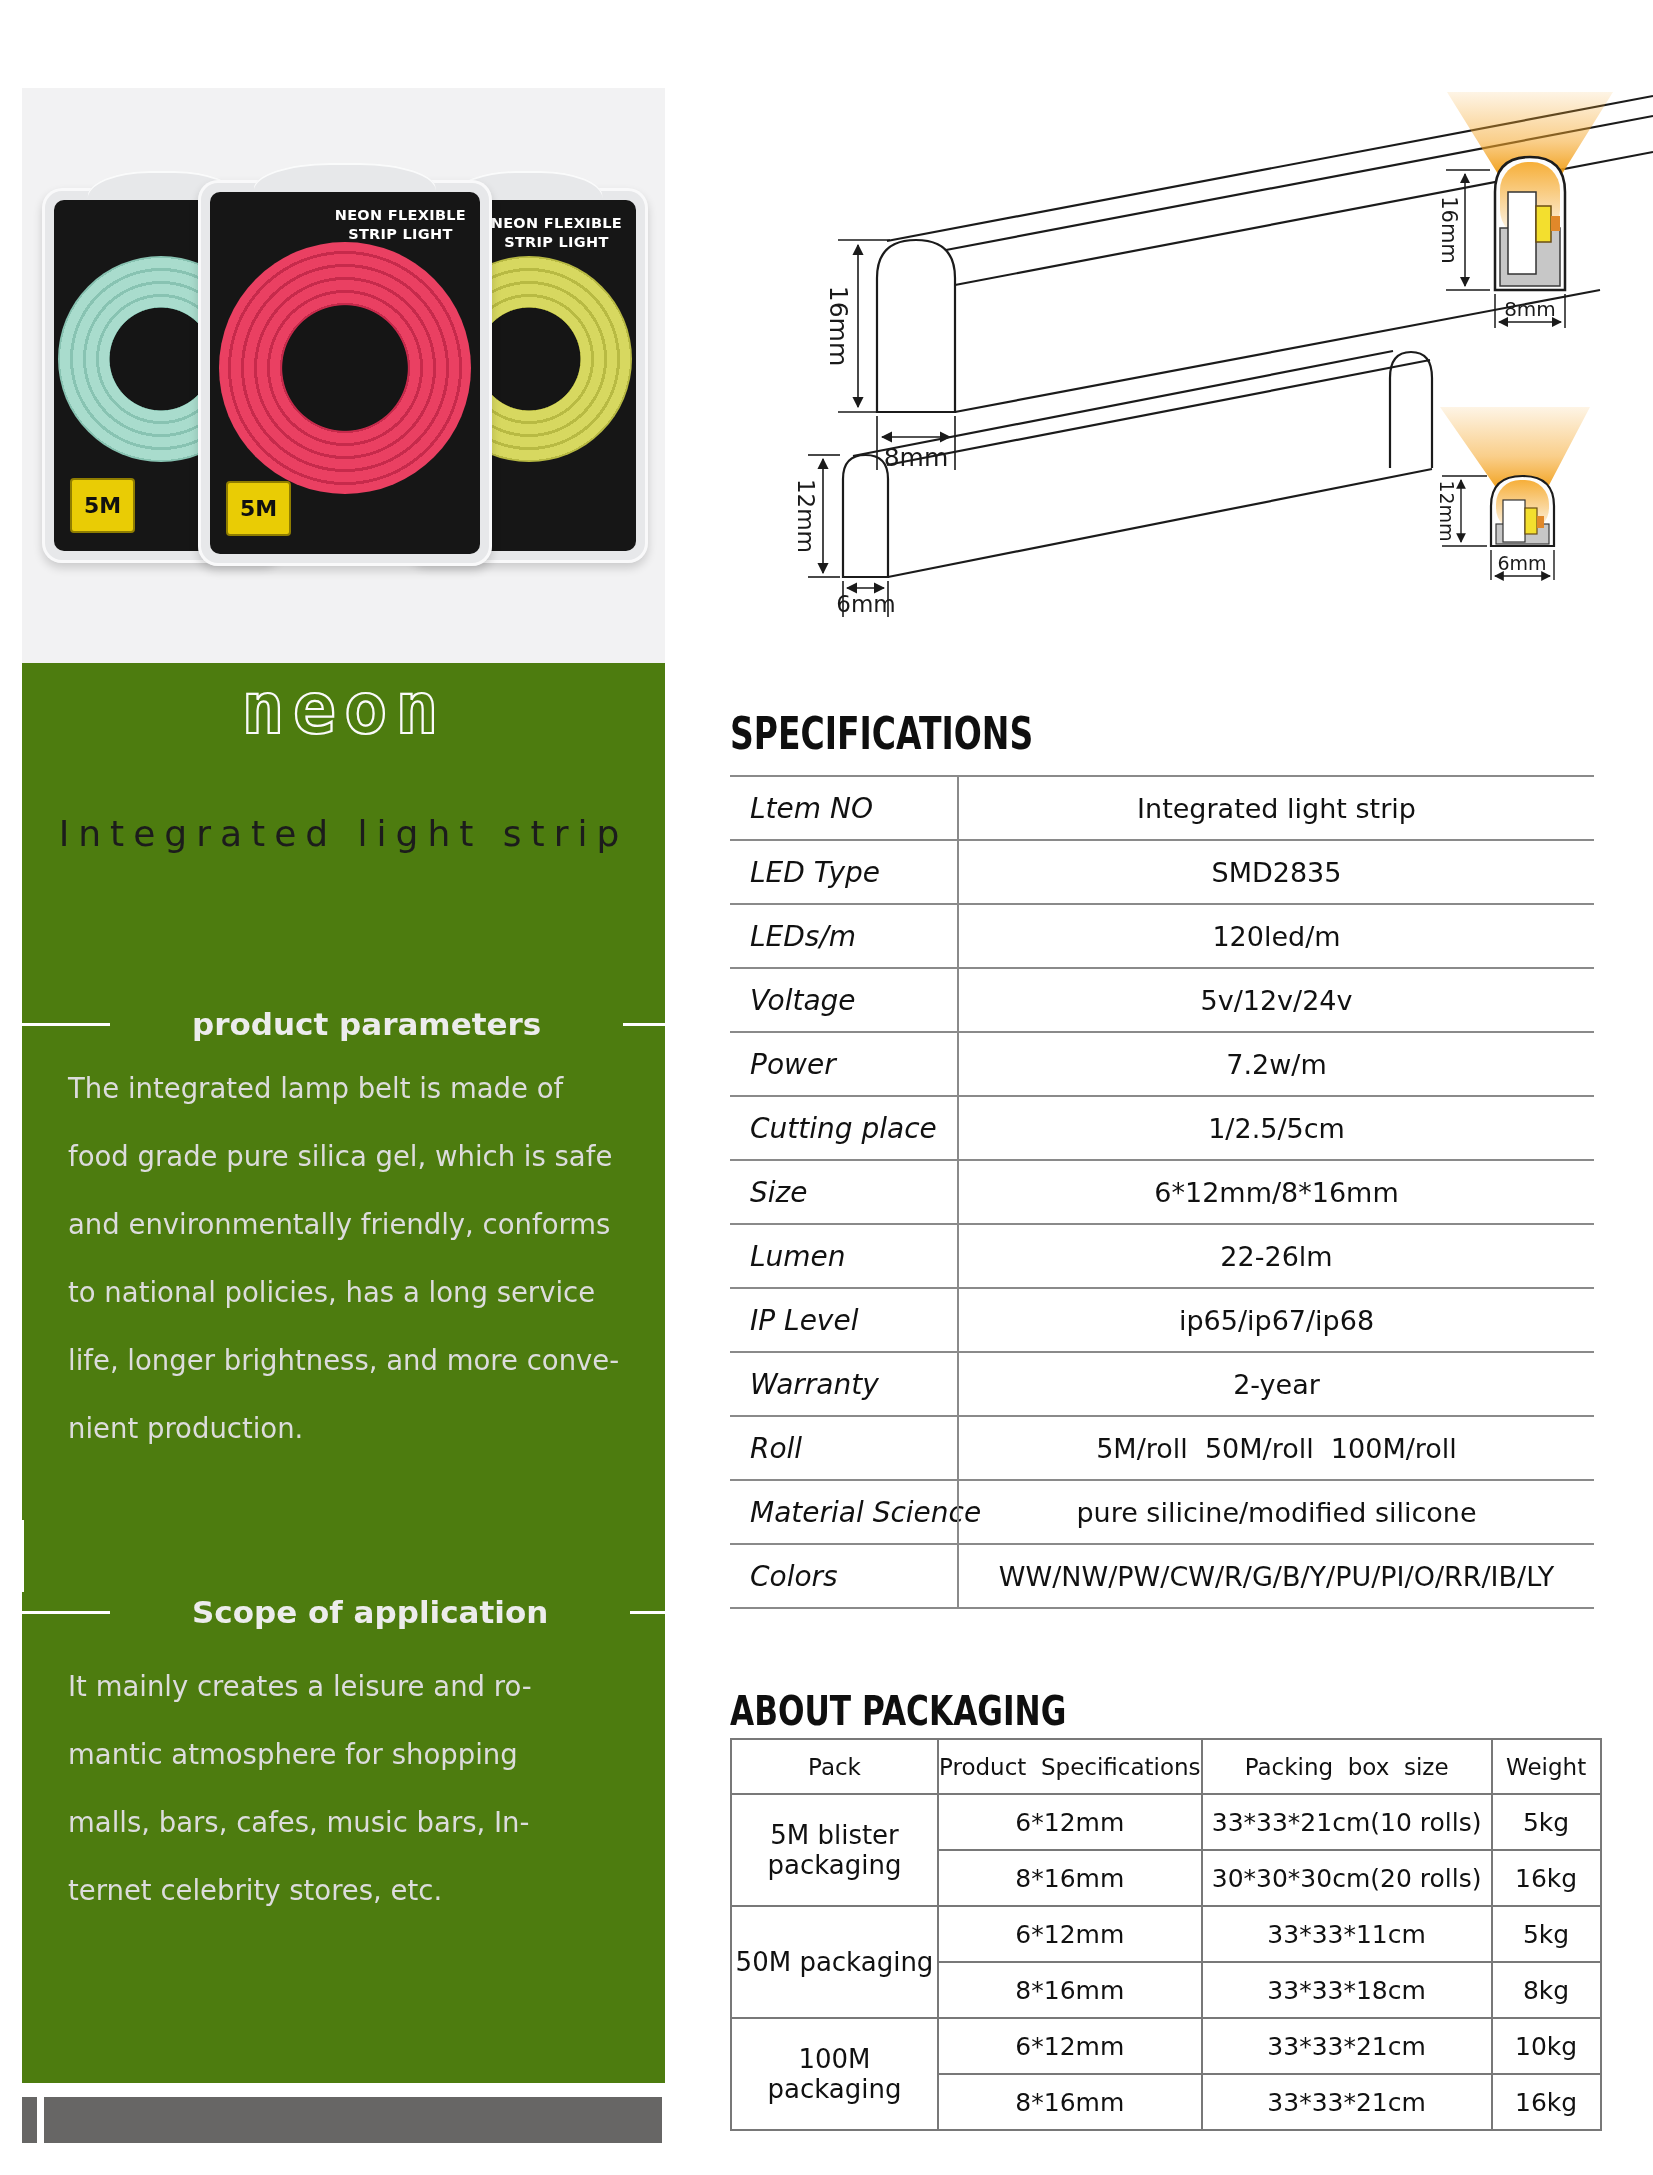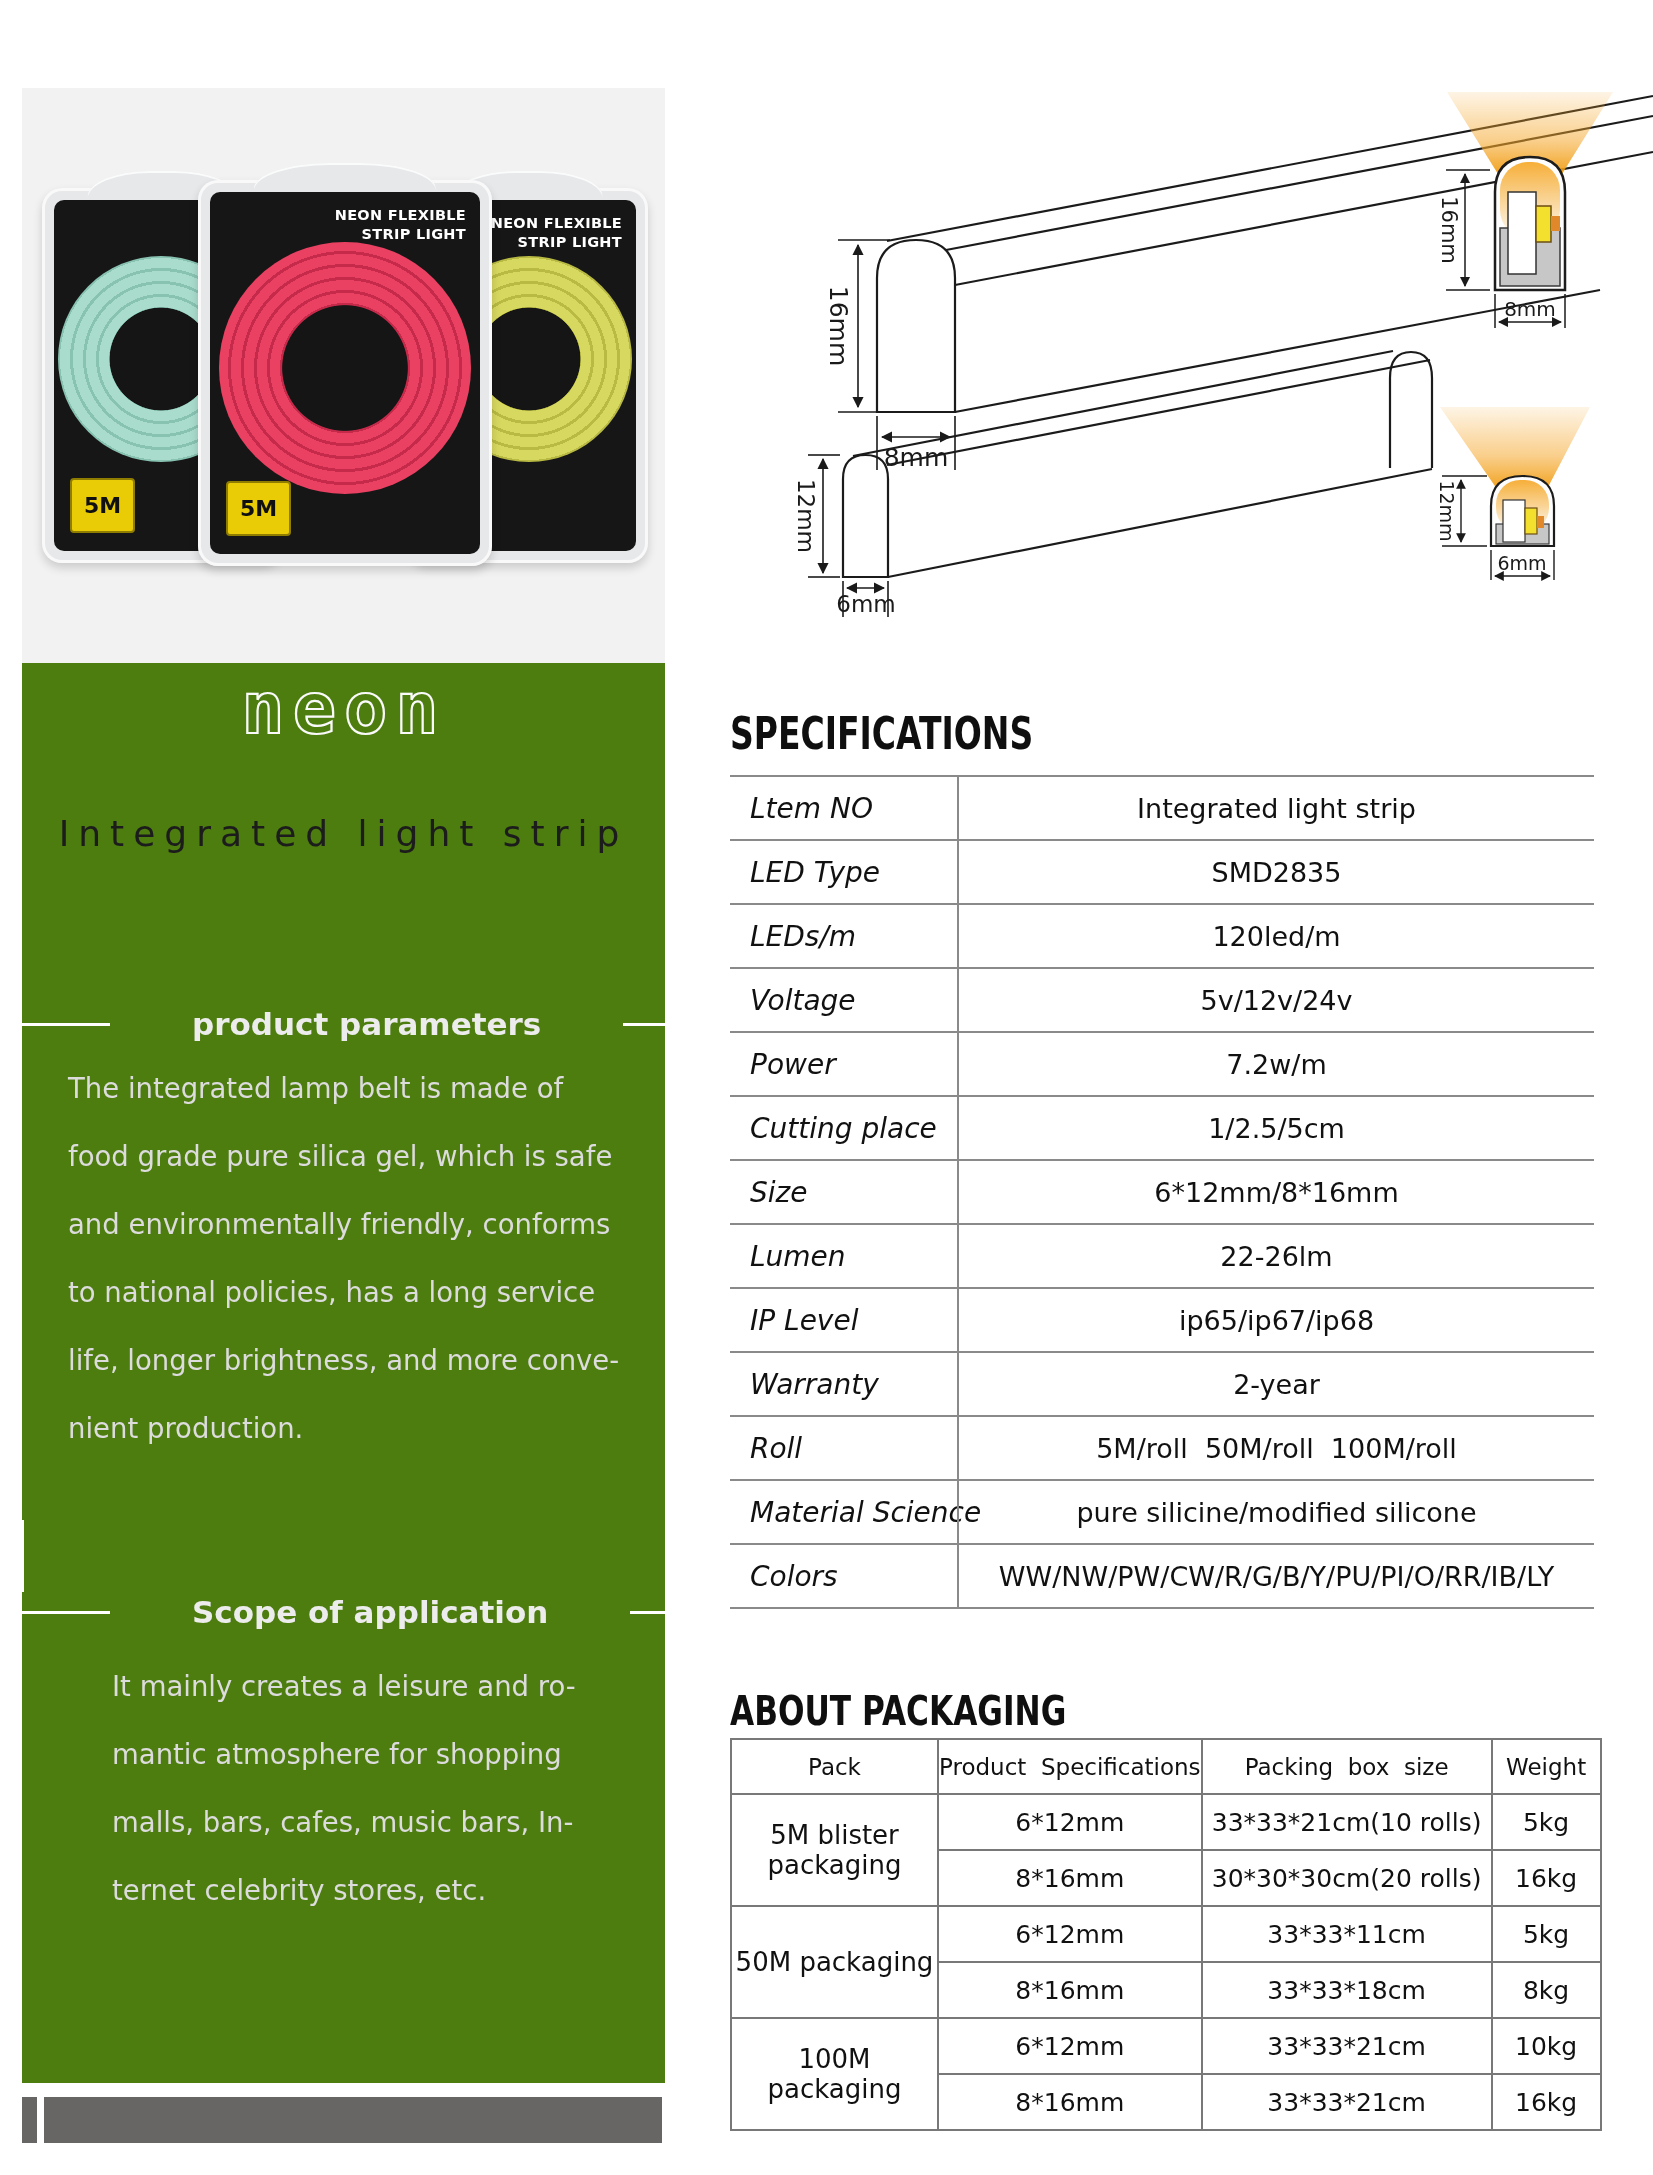--- a/index.html
+++ b/index.html
@@ -20,21 +20,21 @@
   .coil { position:absolute; border-radius:50%; }
   .coil-teal { width:206px; height:206px; left:4px; top:56px;
       background: radial-gradient(circle, #151515 0 35%, rgba(0,0,0,0) 35.5%),
                   repeating-radial-gradient(circle, #a9dccd 0 10px, #88c3b2 10px 13px); }
   .coil-red { width:252px; height:252px; left:9px; top:50px;
       background: radial-gradient(circle, #151515 0 35%, rgba(0,0,0,0) 35.5%),
                   repeating-radial-gradient(circle, #ea4062 0 10px, #c62a4b 10px 13px); }
   .coil-yellow { width:206px; height:206px; left:6px; top:56px;
       background: radial-gradient(circle, #151515 0 35%, rgba(0,0,0,0) 35.5%),
                   repeating-radial-gradient(circle, #d7d860 0 10px, #b8ba43 10px 13px); }
-  .pack-title { position:absolute; top:14px; right:14px; text-align:right;
+  .pack-title { position:absolute; top:14px; right:14px; text-align:center;
       color:#fff; font-weight:bold; font-size:14.5px; line-height:1.3; letter-spacing:.3px; }
   .badge { position:absolute; left:16px; bottom:18px; background:#e9cc05; color:#101010;
       font-weight:bold; font-size:22px; padding:13px 12px; border-radius:4px; border:2px solid #8f7d00; }
 
   
   .drawings { position:absolute; left:690px; top:80px; width:963px; height:600px; }
   .drawings text { fill:#1a1a1a; font-family:"DejaVu Sans","Liberation Sans",sans-serif; }
 
   
   .panel { position:absolute; left:22px; top:663px; width:643px; height:1420px; background:#4d7c0f; }
@@ -44,21 +44,21 @@
   .section-head { position:absolute; left:0; width:100%; height:46px; display:flex;
       align-items:center; color:#ececec; font-size:31px; font-weight:bold;gap:48px; }
   .section-head .hline { height:3px; background:#ffffff; }
   .section-head .hline-l { width:88px; margin-right:34px; }
   .section-head .hline-r { flex:1; margin-left:34px; }
   .head-1 { top:338px; }
   .head-2 { top:926px; }
   .para { position:absolute; left:46px; right:26px; color:#dcdcdc; font-size:27.5px; }
   .para div { height:68px; line-height:68px; white-space:nowrap; }
   .para-1 { top:391px; }
-  .para-2 { top:989px;margin-left:44px; }
+  .para-2 { top:989px; }
   .tick { position:absolute; left:-4px; top:857px; width:6px; height:72px; background:#ffffff; }
 
   
   .spec-title { position:absolute; left:730px; top:708px; font-size:44px; font-weight:bold;
       color:#0f0f0f; transform:scaleX(.75); transform-origin:left center; white-space:nowrap; }
   .spec-table { position:absolute; left:730px; top:775px; width:864px; border-top:2px solid #8a8a8a; }
   .spec-row { display:flex; height:64px; border-bottom:2px solid #8a8a8a; }
   .spec-label { width:227px; padding-left:20px; font-size:28px; color:#111;
       display:flex; align-items:center; white-space:nowrap;font-style:italic; }
   .spec-value { flex:1; border-left:2px solid #8a8a8a; font-size:27px; color:#111;

